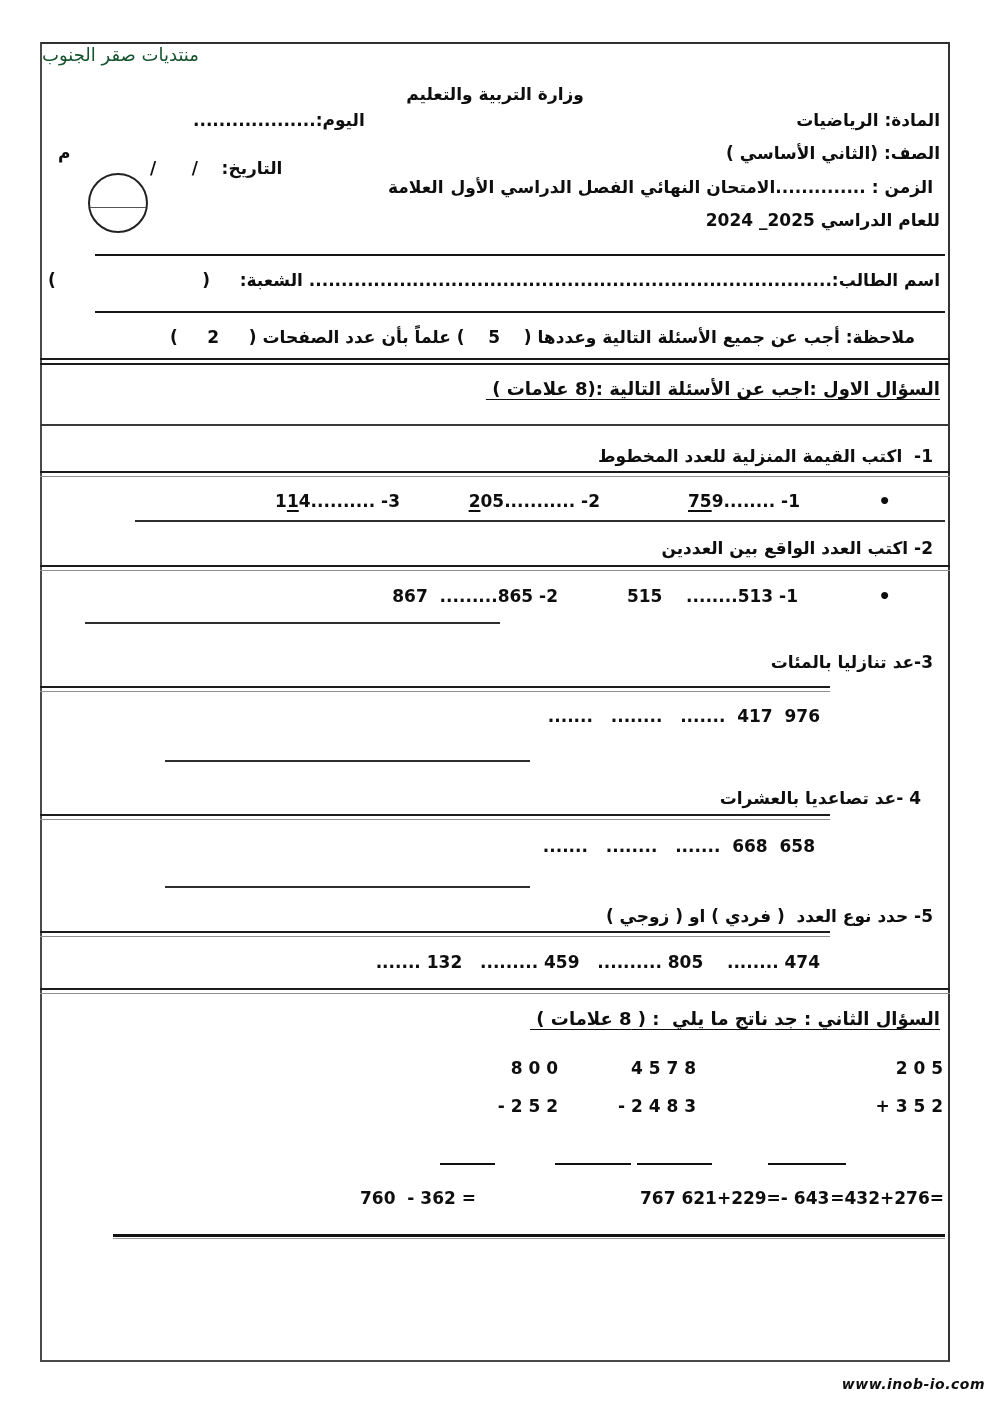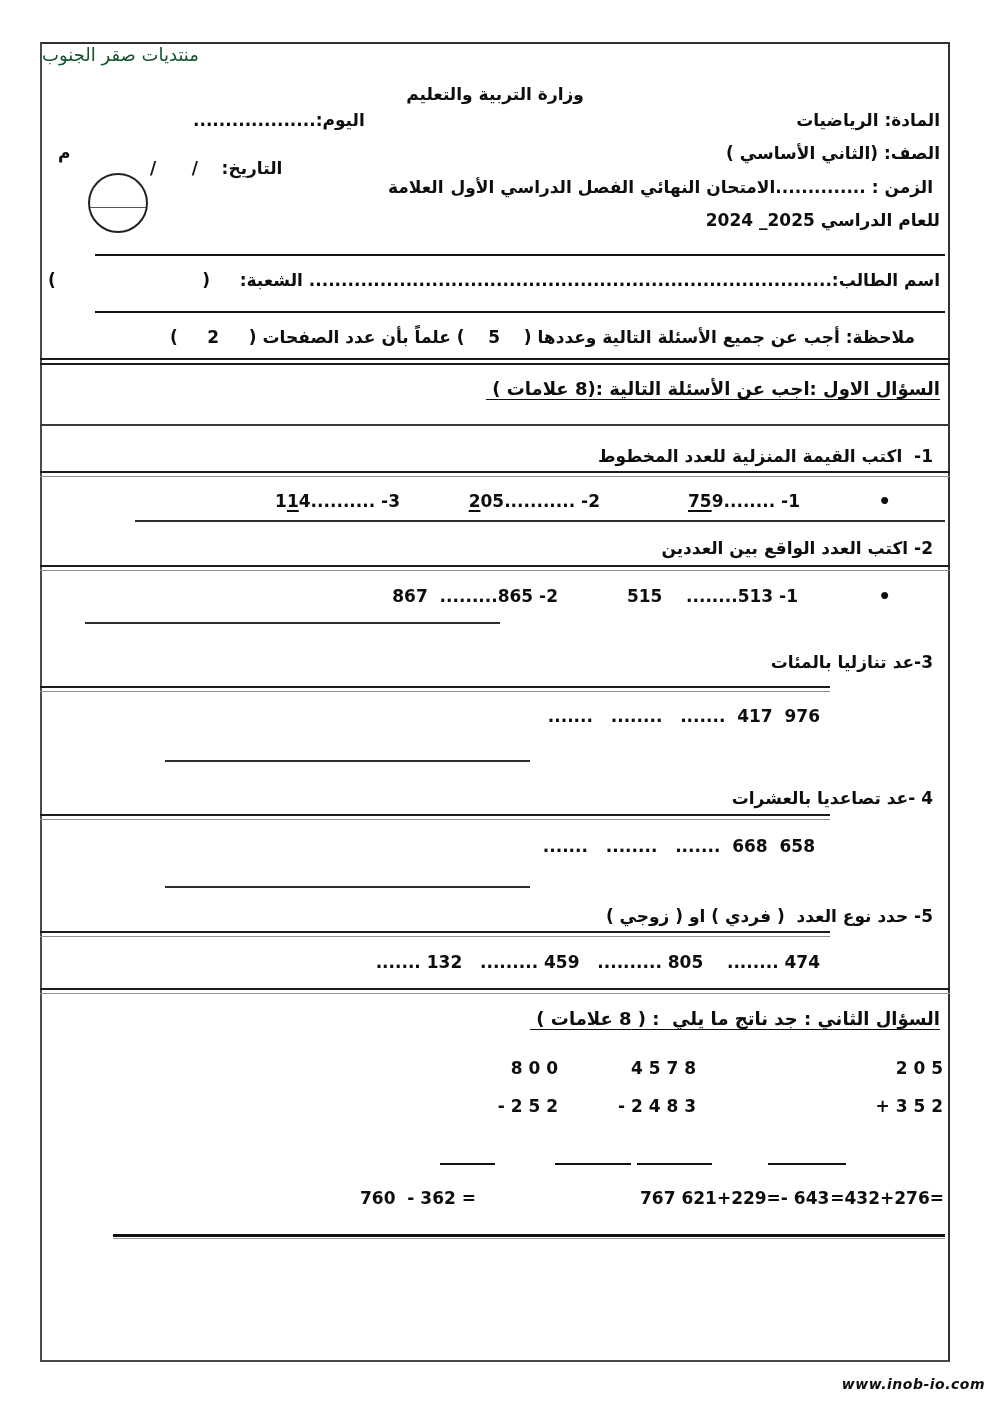--- a/index.html
+++ b/index.html
@@ -80,21 +80,21 @@
   <div class="abs bullet" style="right:102px;top:584px;">•</div>
   <div class="abs num" style="right:195px;top:586px;">515    ........513 -1</div>
   <div class="abs num" style="right:435px;top:586px;">867  .........865 -2</div>
   <div class="hr-item" style="left:85px;top:622px;width:415px;"></div>
 
   <div class="abs ar" style="right:60px;top:650px;">3-عد تنازليا بالمئات</div>
   <div class="hr-double" style="left:40px;top:686px;width:790px;"></div>
   <div class="abs num" style="right:173px;top:706px;">.......   ........   .......  417  976</div>
   <div class="hr-item" style="left:165px;top:760px;width:365px;"></div>
 
-  <div class="abs ar" style="right:60px;top:786px;margin-left:32px;">4 -عد تصاعديا بالعشرات</div>
+  <div class="abs ar" style="right:72px;top:786px;margin-left:32px;">4 -عد تصاعديا بالعشرات</div>
   <div class="hr-double" style="left:40px;top:814px;width:790px;"></div>
   <div class="abs num" style="right:178px;top:836px;">.......   ........   .......  668  658</div>
   <div class="hr-item" style="left:165px;top:886px;width:365px;"></div>
 
   <div class="abs ar" style="right:60px;top:904px;">5- حدد نوع العدد  ( فردي ) او ( زوجي )</div>
   <div class="hr-double" style="left:40px;top:931px;width:790px;"></div>
   <div class="abs num" style="right:173px;top:952px;">....... 132   ......... 459   .......... 805    ........ 474</div>
   <div class="hr-double" style="left:40px;top:988px;width:910px;"></div>
 
   <div class="abs title-u" style="right:53px;top:1008px;">السؤال الثاني : جد ناتج ما يلي  : ( 8 علامات ) </div>

